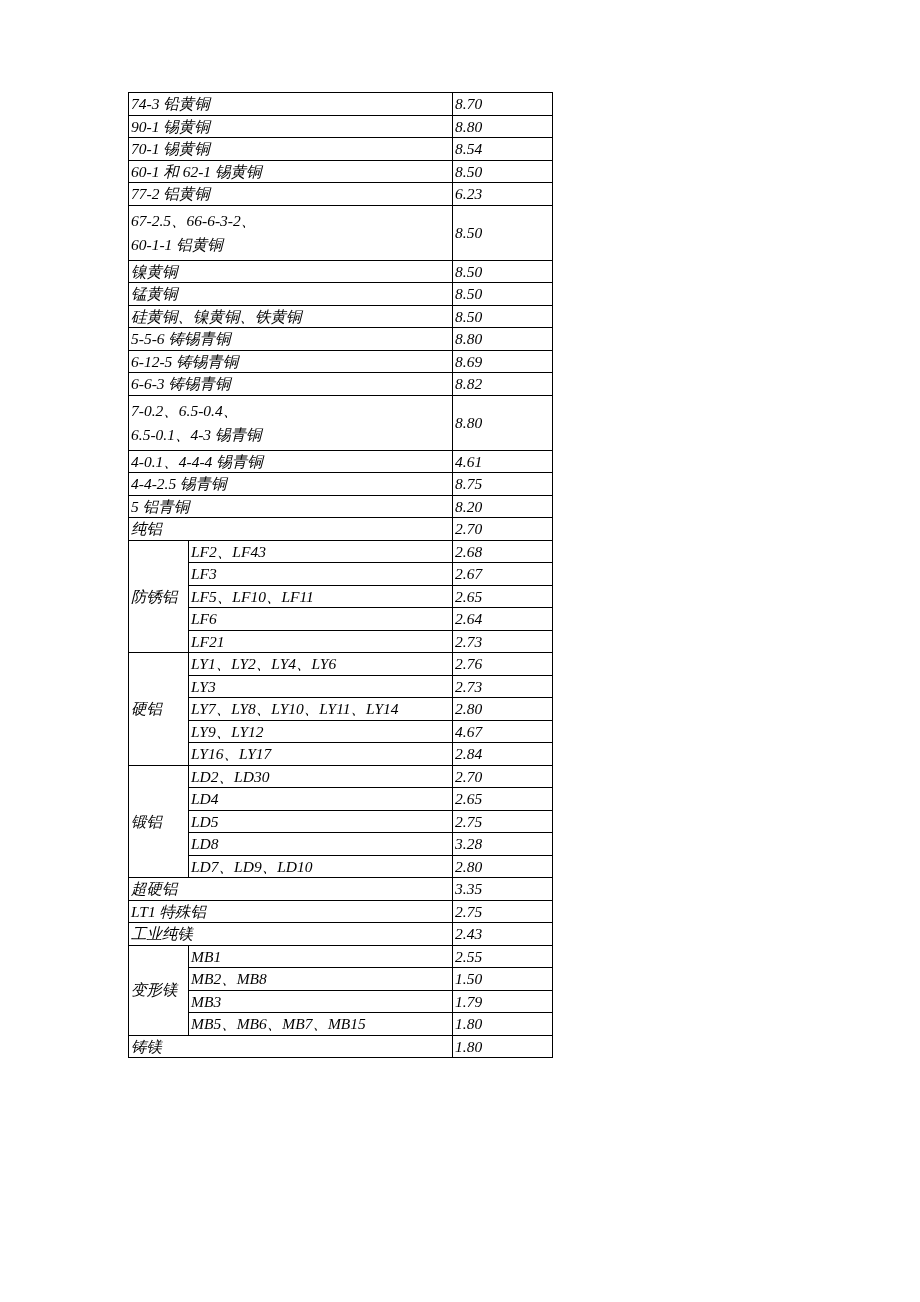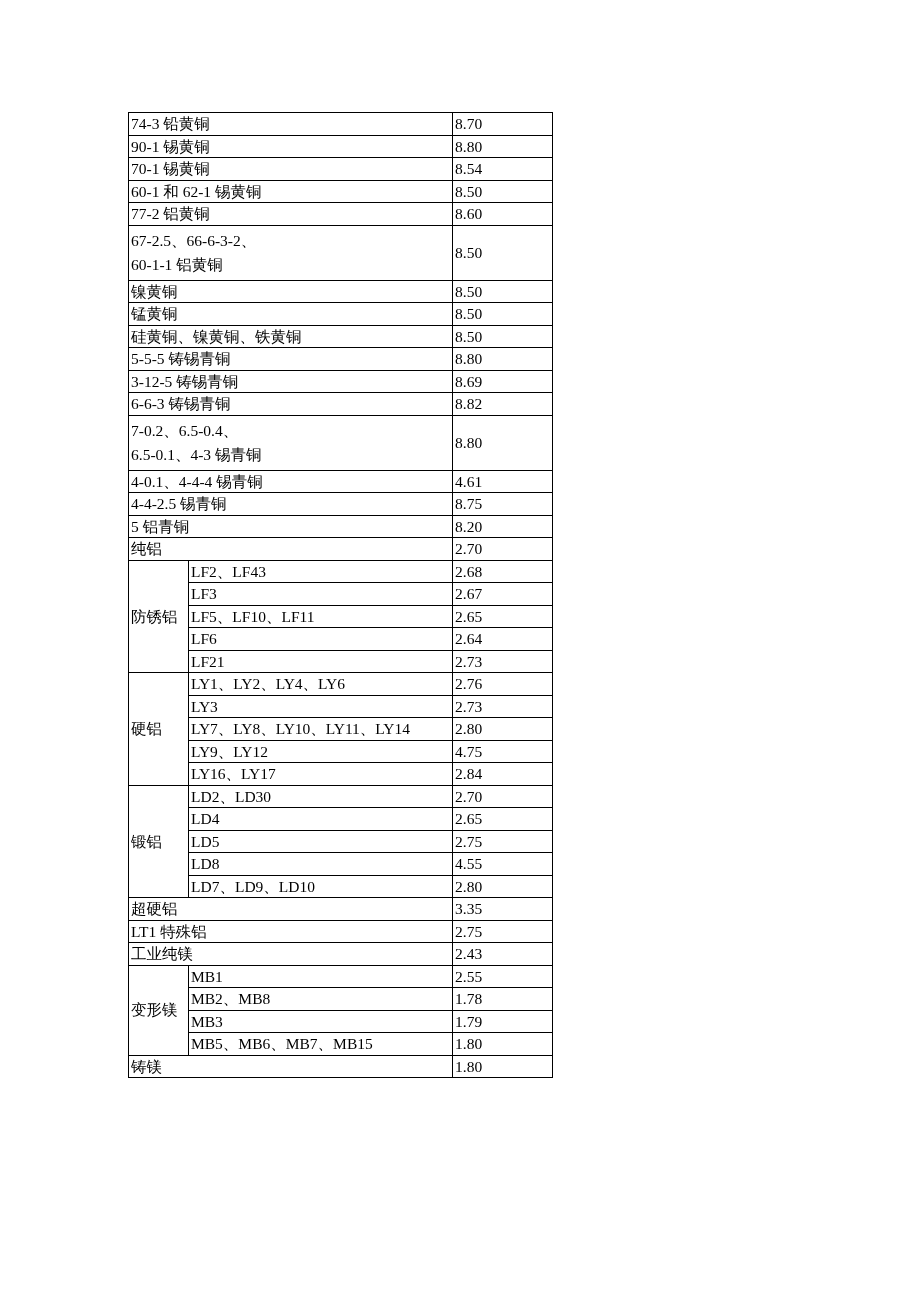--- a/index.html
+++ b/index.html
@@ -9,22 +9,23 @@
     font-size: 15.5px;
     color: #000;
     line-height: 1.0;
     width: 920px;
     height: 1302px;
     position: relative;
   }
   .page {
     position: absolute;
     left: 128px;
-    top: 112px;
+    top: 92px;
     width: 424px;
+    font-style: italic;
   }
   table {
     border-collapse: collapse;
     width: 100%;
     table-layout: fixed;
   }
   td {
     border: 1px solid #000;
     padding: 3px 2px 3px 2px;
     vertical-align: middle;
@@ -61,44 +62,44 @@
         <tr>
           <td colspan="2">70-1 锡黄铜</td>
           <td>8.54</td>
         </tr>
         <tr>
           <td colspan="2">60-1 和 62-1 锡黄铜</td>
           <td>8.50</td>
         </tr>
         <tr>
           <td colspan="2">77-2 铝黄铜</td>
-          <td>8.60</td>
+          <td>6.23</td>
         </tr>
         <tr>
           <td colspan="2" class="multi">67-2.5、66-6-3-2、<br>60-1-1 铝黄铜</td>
           <td>8.50</td>
         </tr>
         <tr>
           <td colspan="2">镍黄铜</td>
           <td>8.50</td>
         </tr>
         <tr>
           <td colspan="2">锰黄铜</td>
           <td>8.50</td>
         </tr>
         <tr>
           <td colspan="2">硅黄铜、镍黄铜、铁黄铜</td>
           <td>8.50</td>
         </tr>
         <tr>
-          <td colspan="2">5-5-5 铸锡青铜</td>
+          <td colspan="2">5-5-6 铸锡青铜</td>
           <td>8.80</td>
         </tr>
         <tr>
-          <td colspan="2">3-12-5 铸锡青铜</td>
+          <td colspan="2">6-12-5 铸锡青铜</td>
           <td>8.69</td>
         </tr>
         <tr>
           <td colspan="2">6-6-3 铸锡青铜</td>
           <td>8.82</td>
         </tr>
         <tr>
           <td colspan="2" class="multi">7-0.2、6.5-0.4、<br>6.5-0.1、4-3 锡青铜</td>
           <td>8.80</td>
         </tr>
@@ -147,42 +148,42 @@
         <tr>
           <td>LY3</td>
           <td>2.73</td>
         </tr>
         <tr>
           <td>LY7、LY8、LY10、LY11、LY14</td>
           <td>2.80</td>
         </tr>
         <tr>
           <td>LY9、LY12</td>
-          <td>4.75</td>
+          <td>4.67</td>
         </tr>
         <tr>
           <td>LY16、LY17</td>
           <td>2.84</td>
         </tr>
         <tr>
           <td rowspan="5">锻铝</td>
           <td>LD2、LD30</td>
           <td>2.70</td>
         </tr>
         <tr>
           <td>LD4</td>
           <td>2.65</td>
         </tr>
         <tr>
           <td>LD5</td>
           <td>2.75</td>
         </tr>
         <tr>
           <td>LD8</td>
-          <td>4.55</td>
+          <td>3.28</td>
         </tr>
         <tr>
           <td>LD7、LD9、LD10</td>
           <td>2.80</td>
         </tr>
         <tr>
           <td colspan="2">超硬铝</td>
           <td>3.35</td>
         </tr>
         <tr>
@@ -193,21 +194,21 @@
           <td colspan="2">工业纯镁</td>
           <td>2.43</td>
         </tr>
         <tr>
           <td rowspan="4">变形镁</td>
           <td>MB1</td>
           <td>2.55</td>
         </tr>
         <tr>
           <td>MB2、MB8</td>
-          <td>1.78</td>
+          <td>1.50</td>
         </tr>
         <tr>
           <td>MB3</td>
           <td>1.79</td>
         </tr>
         <tr>
           <td>MB5、MB6、MB7、MB15</td>
           <td>1.80</td>
         </tr>
         <tr>

